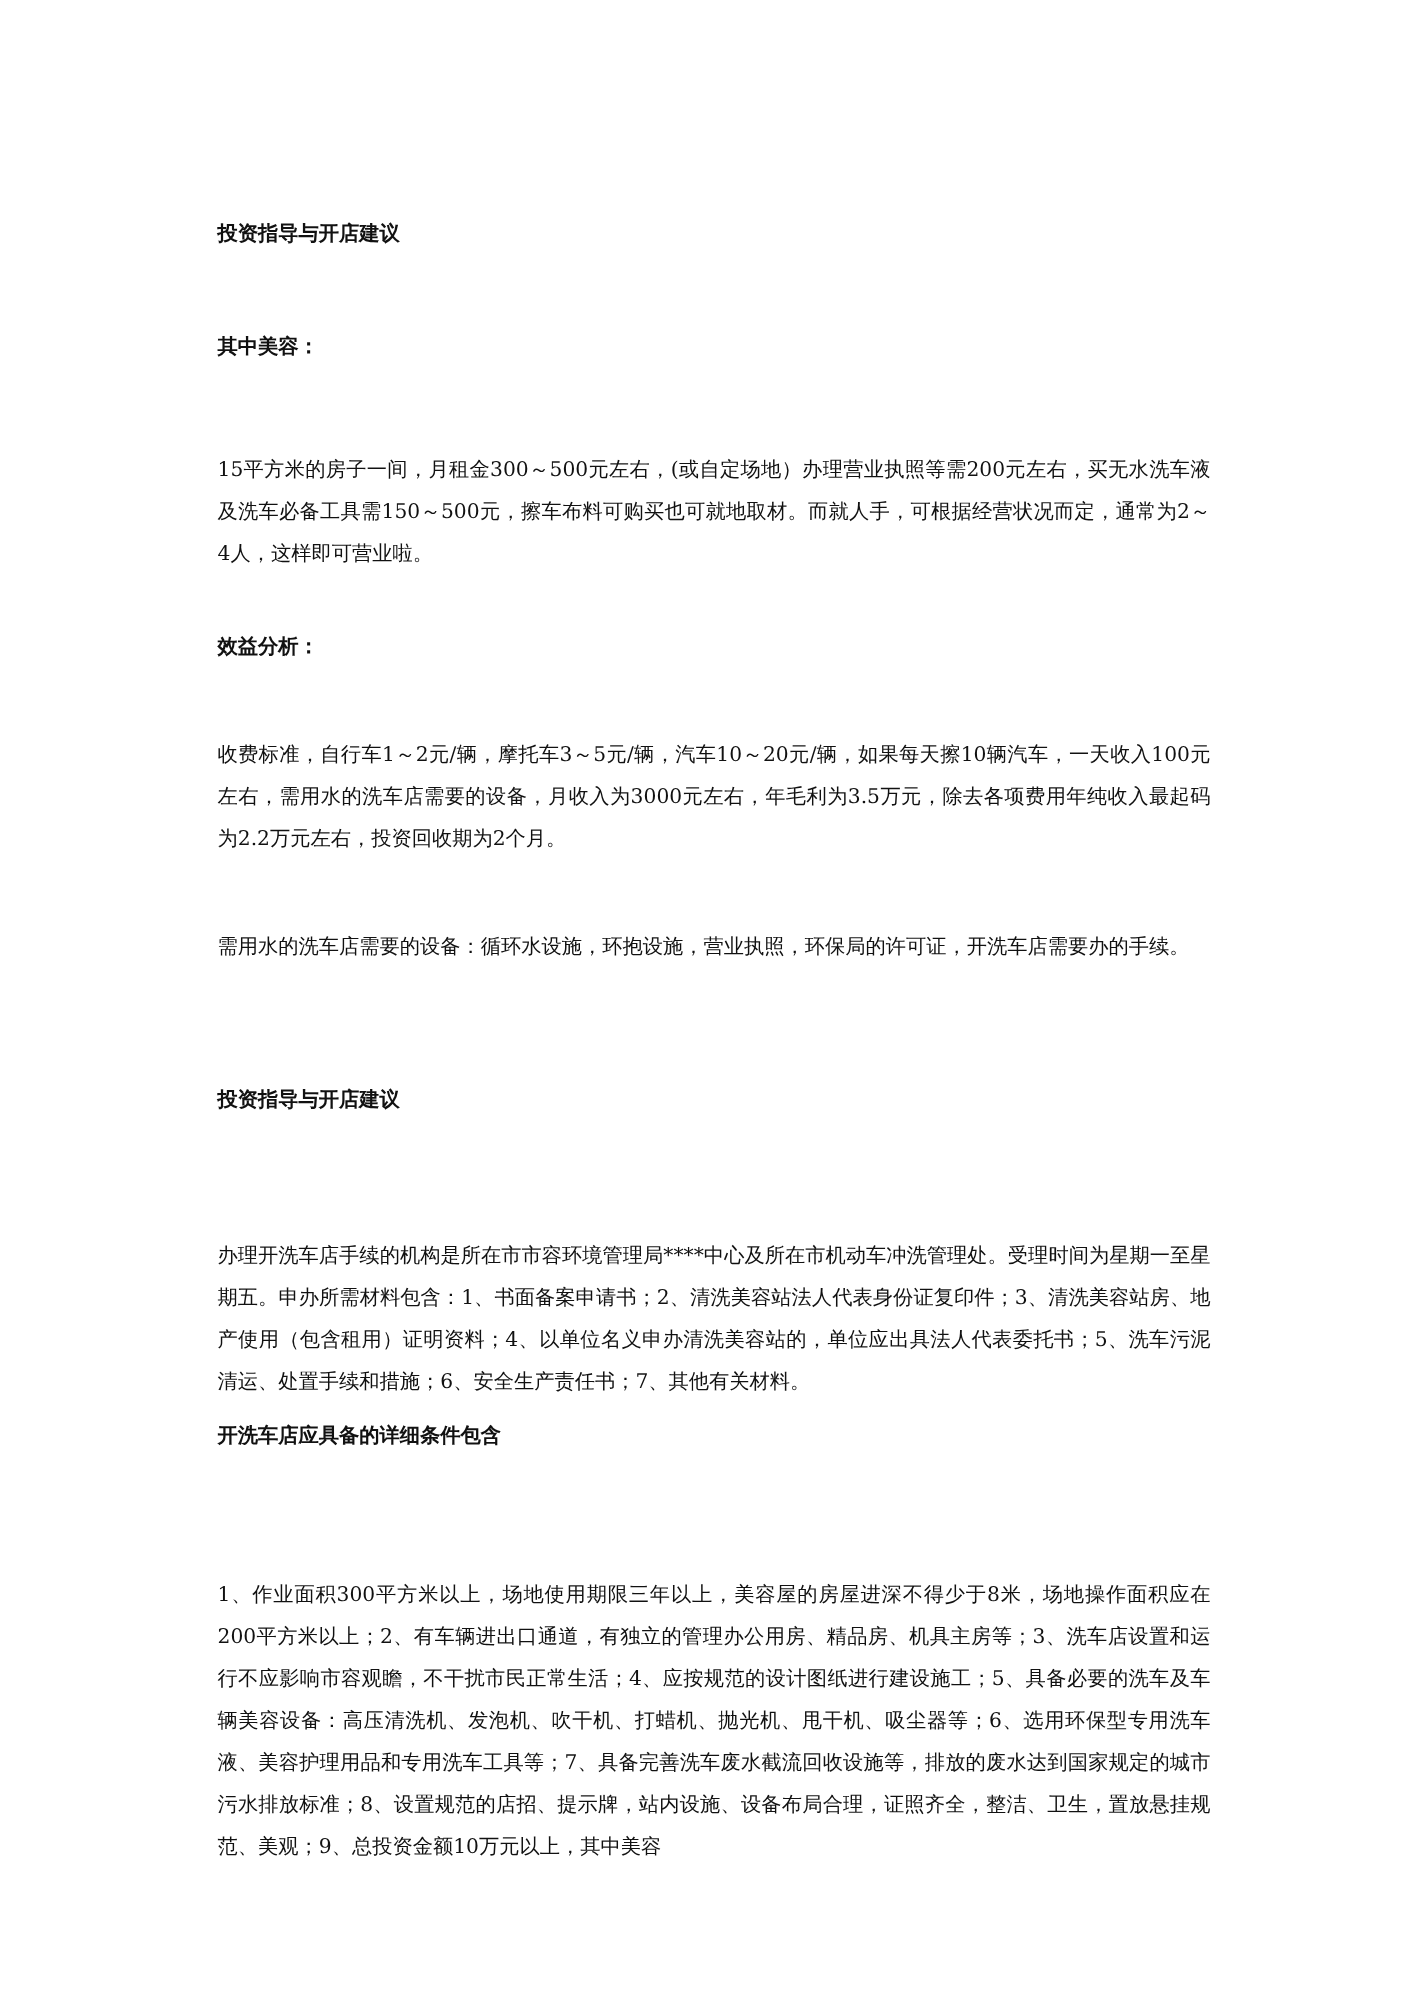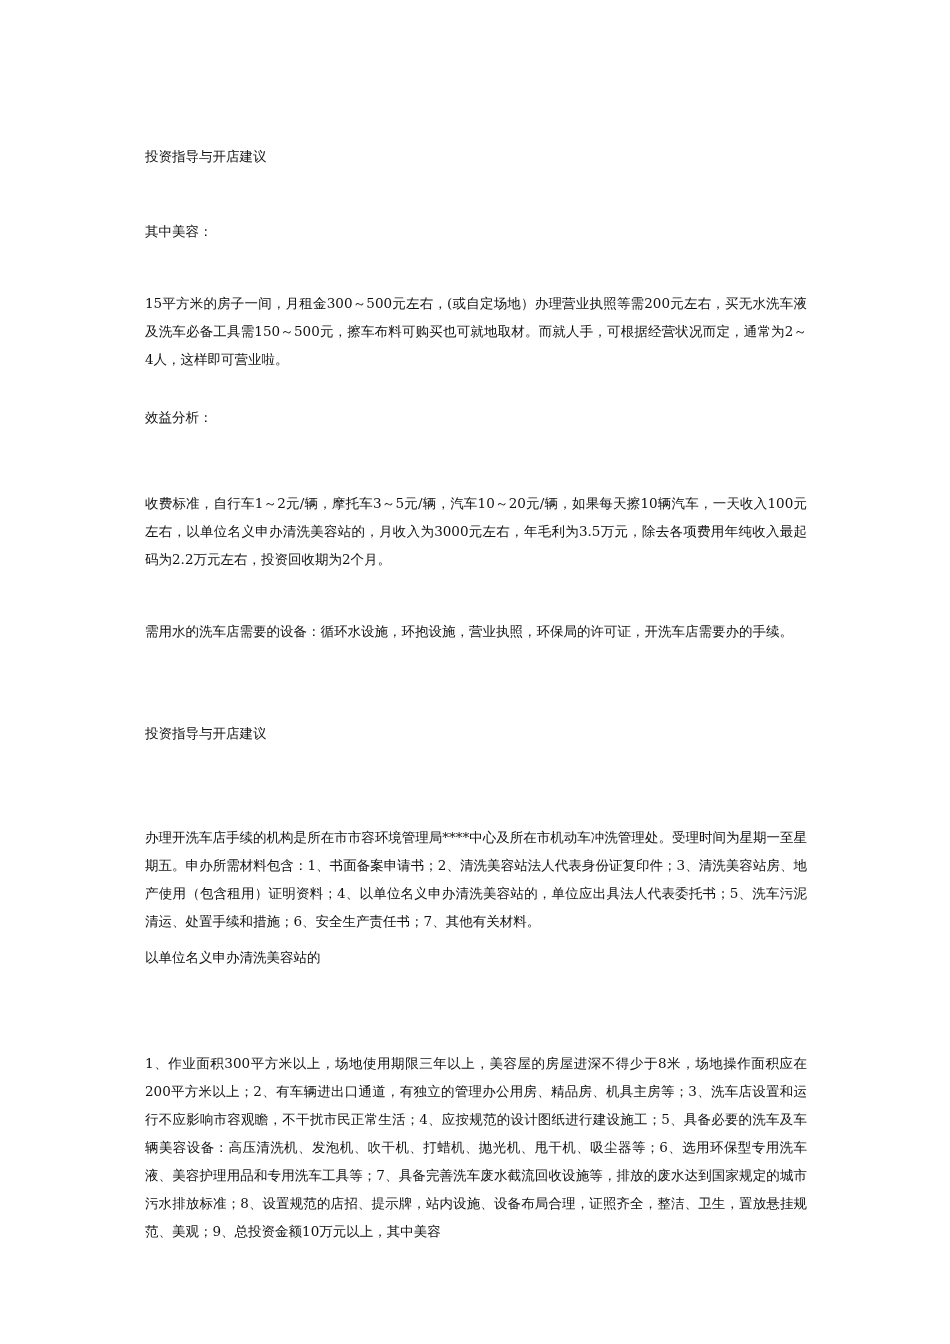--- a/index.html
+++ b/index.html
@@ -5,39 +5,39 @@
   html, body { margin: 0; padding: 0; background: #ffffff; }
   body { width: 950px; height: 1344px; position: relative; overflow: hidden; }
   .page {
     position: absolute; left: 145px; top: 0; width: 662px;
     font-family: "DejaVu Serif", "Liberation Serif", serif;
     color: #111111;
   }
   .blk { position: absolute; left: 0; width: 662px; }
   .h {
     font-family: "DejaVu Sans", "Liberation Sans", sans-serif;
-    font-weight: normal; font-size: 13.5px; line-height: 20px;
+    font-weight: bold; font-size: 13.5px; line-height: 20px;
     letter-spacing: 0;
   }
   .p {
     font-size: 13.5px; line-height: 28px; text-align: justify;
     letter-spacing: 0;
   }
 </style>
 </head>
 <body>
 
 <div class="page">
   <div class="blk h" style="top:146px">投资指导与开店建议</div>
 
   <div class="blk h" style="top:221px">其中美容：</div>
-  <div class="blk p" style="top:289px">15平方米的房子一间，月租金300～500元左右，(或自定场地）办理营业执照等需200元左右，买无水洗车液及洗车必备工具需150～500元，擦车布料可购买也可就地取材。而就人手，可根据经营状况而定，通常为2～4人，这样即可营业啦。</div>
+  <div class="blk p" style="top:299px">15平方米的房子一间，月租金300～500元左右，(或自定场地）办理营业执照等需200元左右，买无水洗车液及洗车必备工具需150～500元，擦车布料可购买也可就地取材。而就人手，可根据经营状况而定，通常为2～4人，这样即可营业啦。</div>
 
-  <div class="blk h" style="top:407px">效益分析：</div>
-  <div class="blk p" style="top:489px">收费标准，自行车1～2元/辆，摩托车3～5元/辆，汽车10～20元/辆，如果每天擦10辆汽车，一天收入100元左右，以单位名义申办清洗美容站的，月收入为3000元左右，年毛利为3.5万元，除去各项费用年纯收入最起码为2.2万元左右，投资回收期为2个月。</div>
+  <div class="blk h" style="top:421px">效益分析：</div>
+  <div class="blk p" style="top:489px">收费标准，自行车1～2元/辆，摩托车3～5元/辆，汽车10～20元/辆，如果每天擦10辆汽车，一天收入100元左右，需用水的洗车店需要的设备，月收入为3000元左右，年毛利为3.5万元，除去各项费用年纯收入最起码为2.2万元左右，投资回收期为2个月。</div>
   <div class="blk p" style="top:617px">需用水的洗车店需要的设备：循环水设施，环抱设施，营业执照，环保局的许可证，开洗车店需要办的手续。</div>
 
   <div class="blk h" style="top:723px">投资指导与开店建议</div>
   <div class="blk p" style="top:823px">办理开洗车店手续的机构是所在市市容环境管理局****中心及所在市机动车冲洗管理处。受理时间为星期一至星期五。申办所需材料包含：1、书面备案申请书；2、清洗美容站法人代表身份证复印件；3、清洗美容站房、地产使用（包含租用）证明资料；4、以单位名义申办清洗美容站的，单位应出具法人代表委托书；5、洗车污泥清运、处置手续和措施；6、安全生产责任书；7、其他有关材料。</div>
 
-  <div class="blk h" style="top:947px">以单位名义申办清洗美容站的</div>
+  <div class="blk h" style="top:947px">开洗车店应具备的详细条件包含</div>
   <div class="blk p" style="top:1049px">1、作业面积300平方米以上，场地使用期限三年以上，美容屋的房屋进深不得少于8米，场地操作面积应在200平方米以上；2、有车辆进出口通道，有独立的管理办公用房、精品房、机具主房等；3、洗车店设置和运行不应影响市容观瞻，不干扰市民正常生活；4、应按规范的设计图纸进行建设施工；5、具备必要的洗车及车辆美容设备：高压清洗机、发泡机、吹干机、打蜡机、抛光机、甩干机、吸尘器等；6、选用环保型专用洗车液、美容护理用品和专用洗车工具等；7、具备完善洗车废水截流回收设施等，排放的废水达到国家规定的城市污水排放标准；8、设置规范的店招、提示牌，站内设施、设备布局合理，证照齐全，整洁、卫生，置放悬挂规范、美观；9、总投资金额10万元以上，其中美容</div>
 </div>
 
 </body></html>

